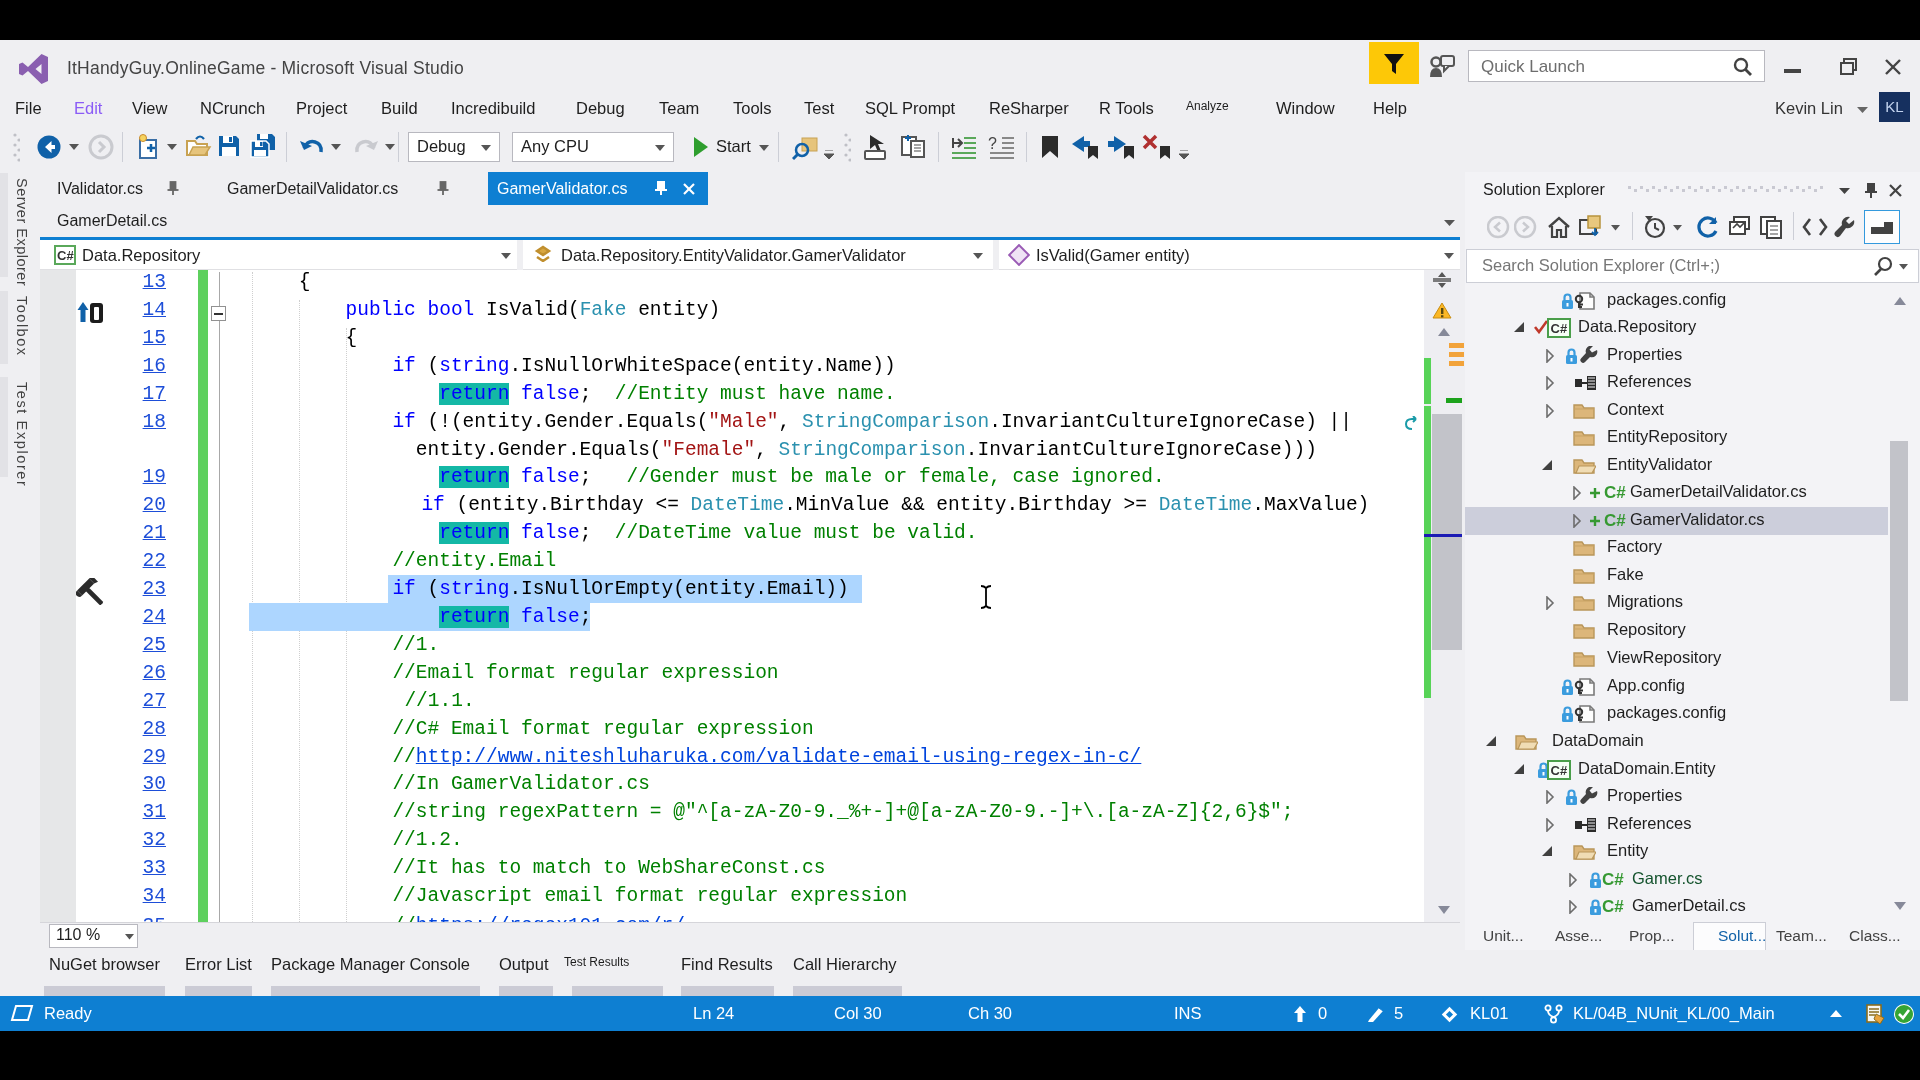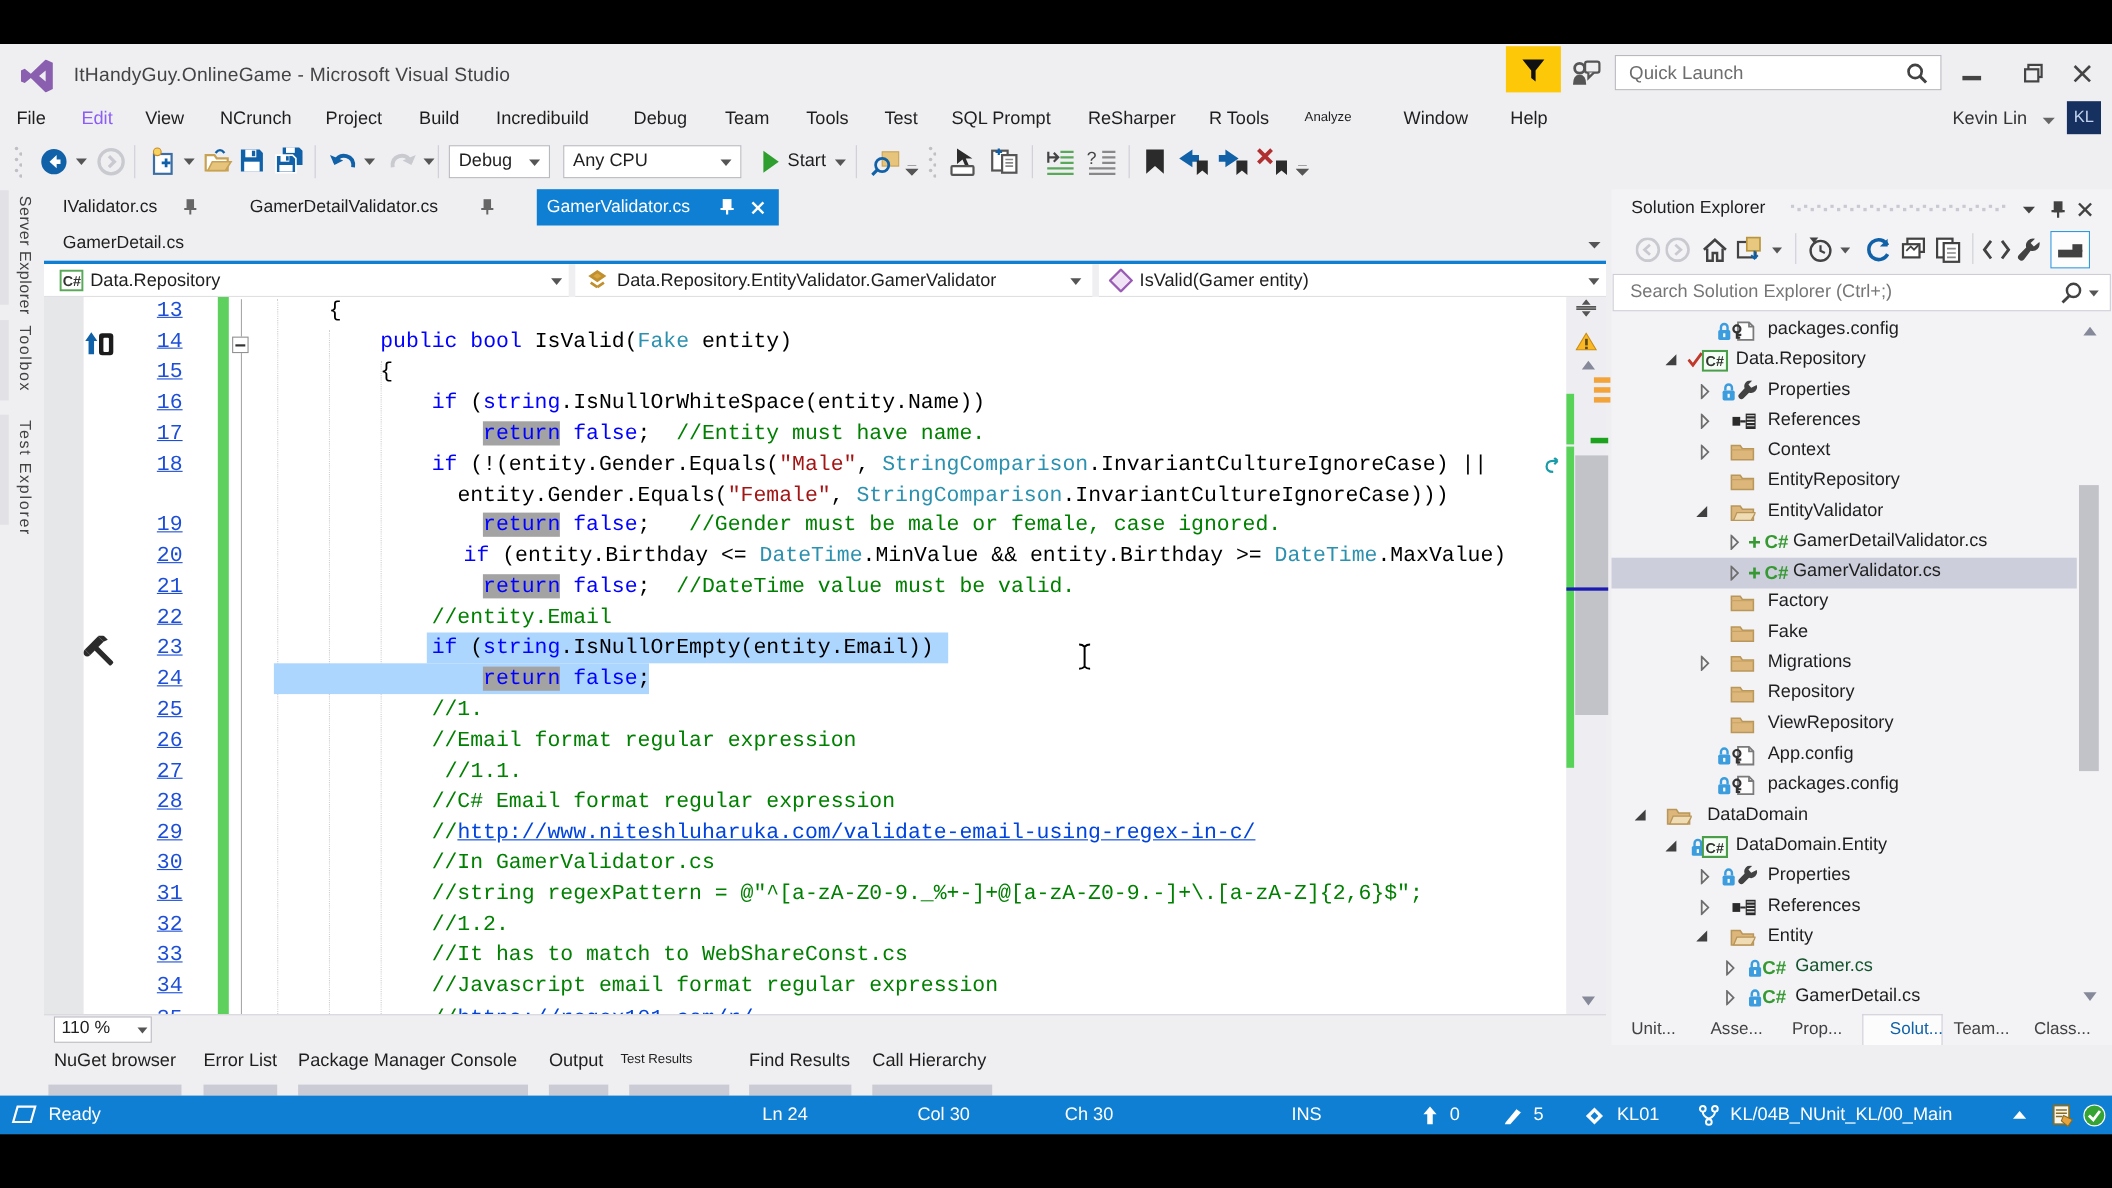--- a/index.html
+++ b/index.html
@@ -1,20 +1,20 @@
 <!DOCTYPE html>
 <html><head><meta charset="utf-8">
 <style>
 html,body{margin:0;padding:0;width:1920px;height:1080px;overflow:hidden;background:#efeff2;
 font-family:"Liberation Sans",sans-serif;}
 *{box-sizing:border-box;}
 .abs{position:absolute;}
 .code,.lnum{font-family:"Liberation Mono",monospace;font-size:19.5px;line-height:28px;white-space:pre;}
 .k{color:#0000ff;}.t{color:#2b91af;}.s{color:#a31515;}.c{color:#008000;}.p{color:#000;}
-.rk{color:#0000ff;background:#a3a3a3;}
+.rk{color:#0000ff;background:#14b8a6;}
 .lnk{color:#0044dd;text-decoration:underline;}
 .lnum{color:#1d4ed8;text-decoration:underline;}
 svg{display:block;}
 </style></head>
 <body>
 <div class="abs" style="left:0;top:0;width:1920px;height:40px;background:#000;"></div>
 <div class="abs" style="left:0;top:1031px;width:1920px;height:49px;background:#000;"></div>
 <div class="abs" style="left:0;top:40px;width:1920px;height:956px;background:#efeff2;"></div>
 
 <svg class="abs" style="left:19px;top:54px;" width="32" height="30" viewBox="0 0 32 30">

